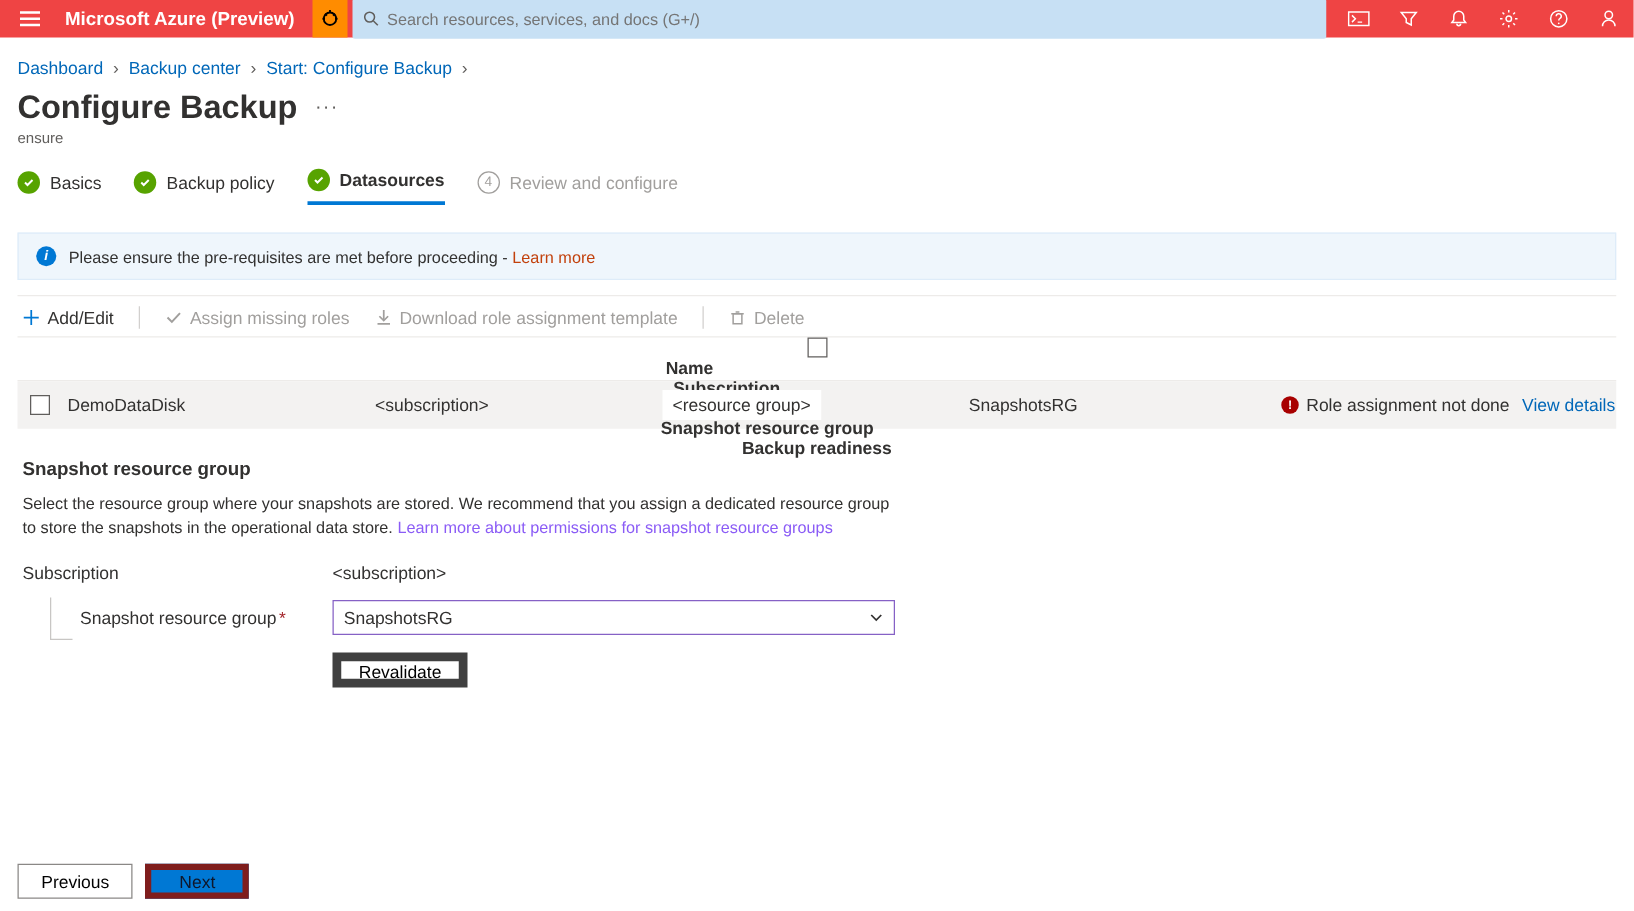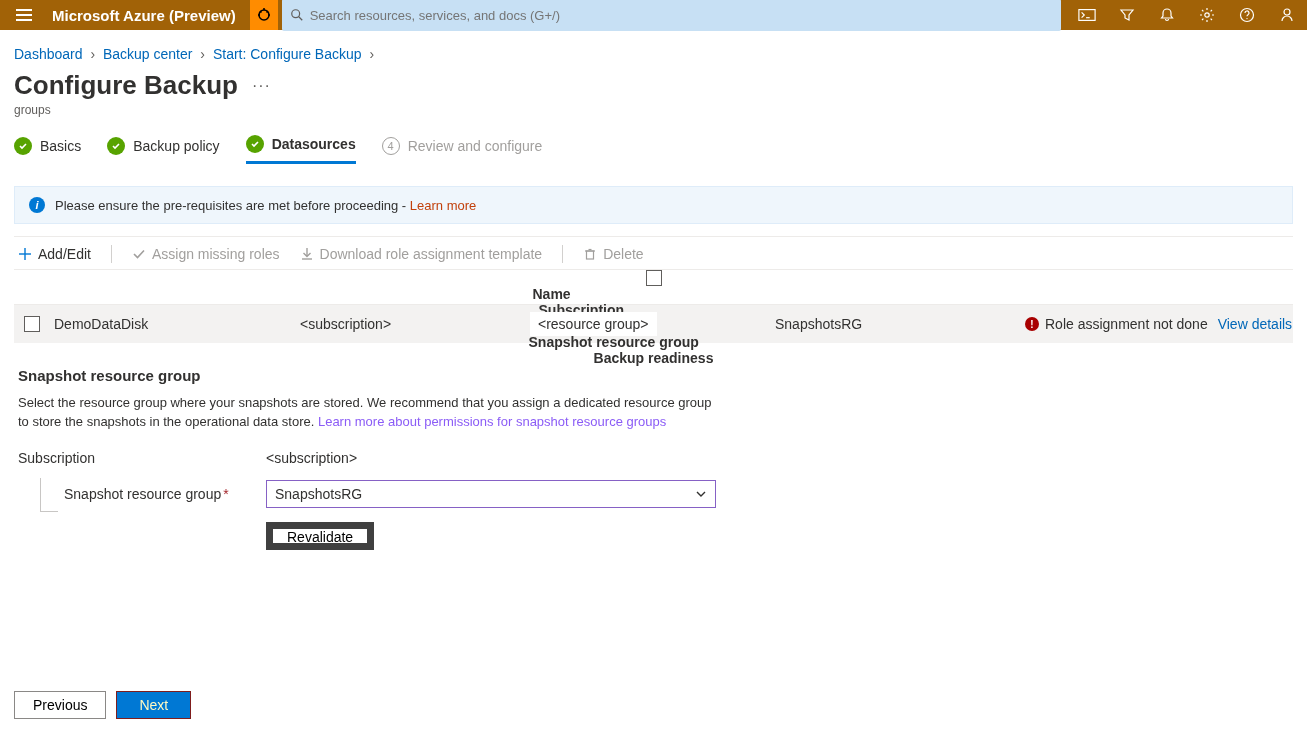--- a/index.html
+++ b/index.html
@@ -1,19 +1,19 @@
 <!DOCTYPE html>
 <html><head>
 <meta charset="utf-8">
 <style>
   * { box-sizing: border-box; margin: 0; padding: 0; font-family: "Segoe UI", Arial, sans-serif; }
   body { width: 1307px; height: 729px; background: #fff; color: #323130; overflow: hidden; position: relative; }
 
   
-  .top-bar { height: 30px; background: #a16207; display: flex; align-items: center; color: #fff; }
+  .top-bar { height: 30px; background: #ef4444; display: flex; align-items: center; color: #fff; }
   .hamburger { width: 48px; display: flex; align-items: center; justify-content: center; height: 30px; cursor: pointer; }
   .ham-line, .ham-line::before, .ham-line::after { content:""; display:block; width:16px; height:2px; background:#fff; }
   .ham-line::before { transform: translateY(-5px); }
   .ham-line::after  { transform: translateY(3px); }
   .brand { font-weight:600; font-size:15px; padding:0 14px 0 4px; white-space:nowrap; }
   .bug-btn { width:28px; height:30px; background:#ff8c00; display:flex; align-items:center; justify-content:center; }
   .search-wrap { flex:1; height:26px; margin:0 6px 0 4px; background:#c7e0f4; border-radius:2px; display:flex; align-items:center; padding:16px 8px; }
   .search-wrap svg { flex-shrink:0; }
   .search-input { flex:1; border:none; background:transparent; font-size:13px; color:#323130; padding-left:6px; outline:none; }
   .top-icons { display:flex; align-items:center; }
@@ -79,21 +79,21 @@
   .tree-elbow { position:absolute; width:18px; height:34px; border-left:1px solid #c8c6c4; border-bottom:1px solid #c8c6c4; left:22px; margin-top:-34px;}
   .form-block { position:relative; }
   .req-star { color:#a4262c; margin-left:2px; }
 
   .dd { width:450px; height:28px; border:1px solid #8661c5; display:flex; align-items:center; justify-content:space-between; padding:0 8px; font-size:14px; cursor:pointer; background:#fff;}
   .btn-sec { height:28px; border:7px solid #404040; background:#fff; padding:0 14px; font-size:14px; cursor:pointer; }
 
   
   .bottom-bar { position:absolute; bottom:10px; left:14px; display:flex; gap:10px; }
   .btn-prev { height:28px; border:1px solid #8a8886; background:#fff; padding:0 18px; font-size:14px; cursor:pointer;}
-  .btn-next { height:28px; border:1px solid #7f1d1d; background:#0078d4; color:#fef9c3; padding:0 22px; font-size:14px; cursor:pointer; }
+  .btn-next { height:28px; border:5px solid #7f1d1d; background:#0078d4; color:#0f172a; padding:0 22px; font-size:14px; cursor:pointer; }
 
   svg { display:block; }
 </style>
 </head>
 <body>
 
 <div class="top-bar">
   <div class="hamburger">
       <span class="ham-line"></span>
     </div>
@@ -161,21 +161,21 @@
   <a>Backup center</a>
   <span class="sep">›</span>
   <a>Start: Configure Backup</a>
   <span class="sep">›</span>
 </div>
 
 <div class="page-title-row">
   <div class="page-title">Configure Backup</div>
   <div class="ellipsis-btn">···</div>
 </div>
-<div class="page-subtitle">groups</div>
+<div class="page-subtitle">ensure</div>
 
 <div class="steps">
   <div class="step">
     <span class="step-check">
         <svg width="10" height="10" viewBox="0 0 10 10">
           <path d="M2 5 L4 7 L8 3" fill="none" stroke="#fff" stroke-width="1.6"></path>
         </svg>
       </span>
     <span class="lbl">Basics</span>
   </div>

